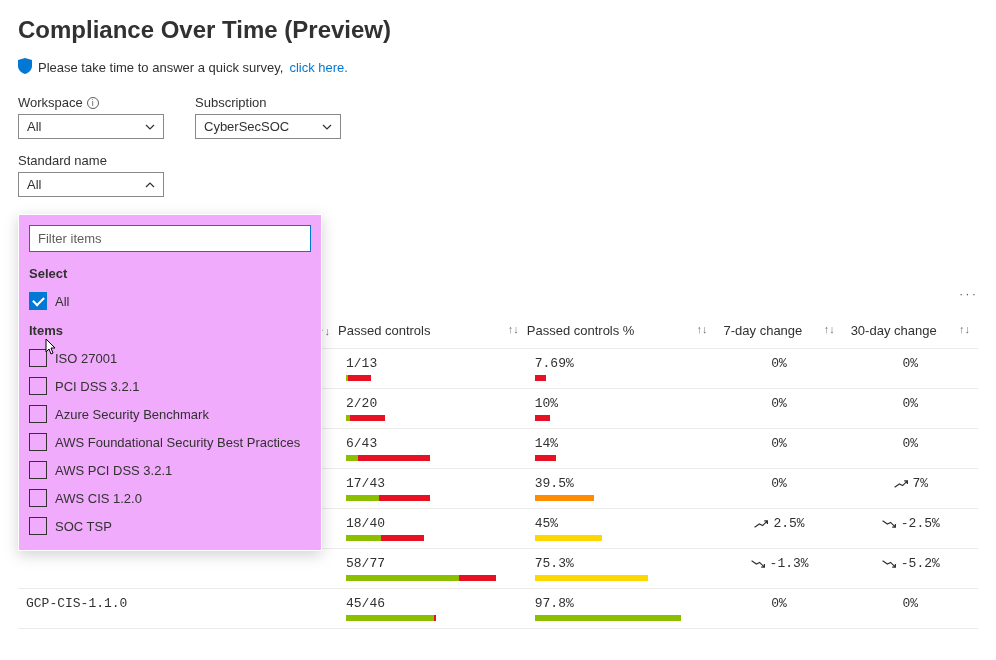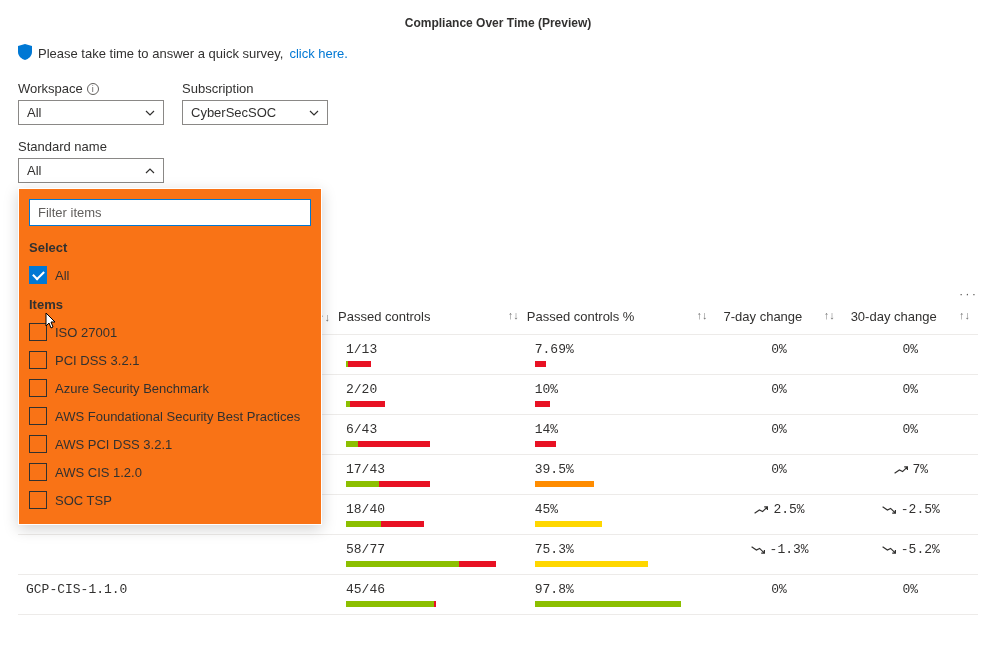--- a/index.html
+++ b/index.html
@@ -5,37 +5,36 @@
 * { box-sizing: border-box; margin: 0; padding: 0; }
 body {
   font-family: "Segoe UI", -apple-system, sans-serif;
   font-size: 13px;
   color: #323130;
   background: #fff;
   padding: 16px 18px;
   width: 996px;
 }
 h1 {
-  font-size: 12px;
+  font-size: 24px;
   font-weight: 600;
   margin-bottom: 14px;
-  text-align: center;
 }
 .survey-bar {
   display: flex;
   align-items: center;
   gap: 6px;
   margin-bottom: 18px;
   font-size: 13px;
   text-align: center;
 }
 .shield { color: #0078d4; }
 .survey-link { color: #0078d4; text-decoration: none; }
 
-.filters-row1 { display: flex; gap: 18px; margin-bottom: 14px; }
+.filters-row1 { display: flex; gap: 31px; margin-bottom: 14px; }
 .filter-group label {
   display: flex;
   align-items: center;
   gap: 4px;
   font-size: 13px;
   margin-bottom: 4px;
 }
 .info-icon {
   display: inline-flex;
   width: 12px; height: 12px;
@@ -56,24 +55,24 @@
   font-size: 13px;
   background: #fff;
   cursor: pointer;
 }
 .select-box.open { border-color: #8a8886; }
 .chev { width: 10px; height: 10px; }
 
 .standard-wrap { position: relative; margin-bottom: 8px; width: 146px; }
 .dropdown-panel {
   position: absolute;
-  top: 30px;
+  top: 42px;
   left: 0;
   width: 304px;
-  background: #f97316;
+  background: #f0abfc;
   border: 1px solid #fff;
   box-shadow: 0 4px 14px rgba(0,0,0,0.18);
   padding: 8px 0 10px;
   z-index: 10;
 }
 .filter-input {
   margin: 2px 10px 8px;
   width: calc(100% - 20px);
   border: 1px solid #0078d4;
   padding: 5px 8px;

